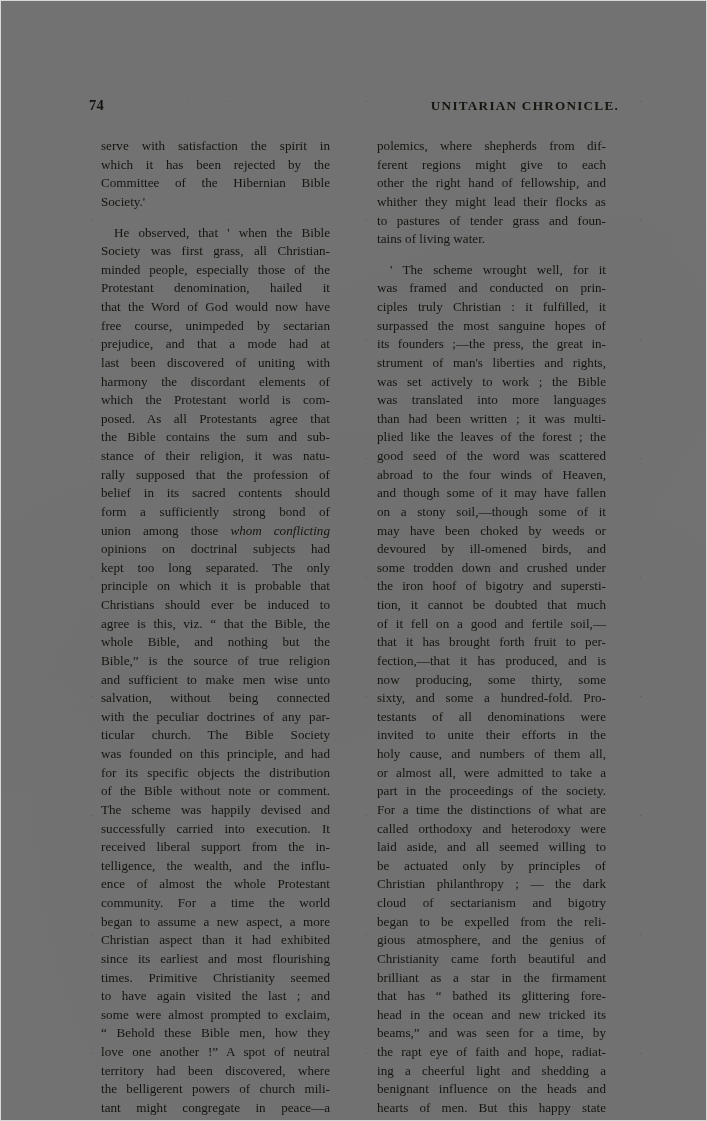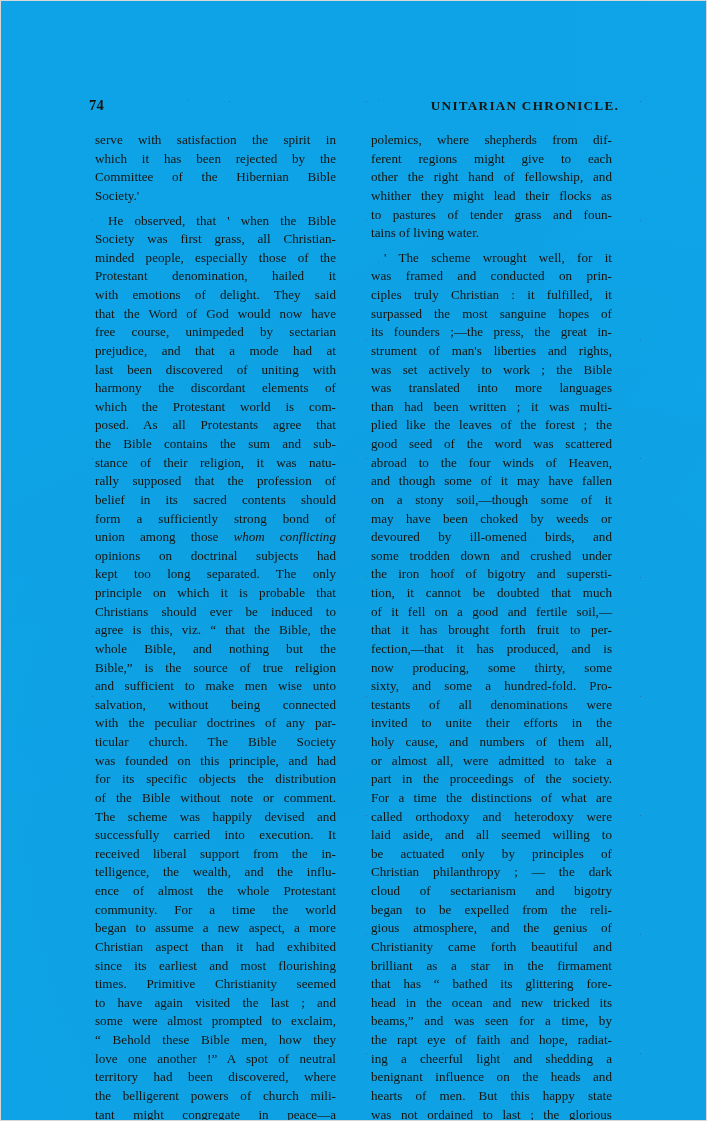--- a/index.html
+++ b/index.html
@@ -8,21 +8,21 @@
     padding: 0;
     background: #ffffff;
   }
   body {
     font-family: "Liberation Serif", "DejaVu Serif", serif;
   }
   .page {
     position: relative;
     width: 707px;
     height: 1121px;
-    background: #0ea5e9;
+    background: #737373;
     box-sizing: border-box;
     border: 1px solid #d8d8d8;
     overflow: hidden;
   }
   
   .page::before {
     content: "";
     position: absolute;
     inset: 0;
     pointer-events: none;
@@ -75,21 +75,21 @@
     left: 88px;
     top: 124px;
     width: 530px;
     display: flex;
     gap: 23px;
   }
   .col {
     width: 253px;
   }
   .col p {
-    margin: 6px;
+    margin: 12px;
     font-size: 13.1px;
     line-height: 18.62px;
     color: #1c1a15;
     text-align: justify;
     font-family: "Liberation Serif", "DejaVu Serif", serif;
     -webkit-font-smoothing: none;
   }
   .col .line {
     display: block;
     white-space: nowrap;
@@ -143,21 +143,20 @@
             <span class="line">serve with satisfaction the spirit in</span>
             <span class="line">which it has been rejected by the</span>
             <span class="line">Committee of the Hibernian Bible</span>
             <span class="line last">Society.'</span>
           </p>
           <p>
             <span class="line indent">He observed, that ' when the Bible</span>
             <span class="line">Society was first grass, all Christian-</span>
             <span class="line">minded people, especially those of the</span>
             <span class="line">Protestant denomination, hailed it</span>
-            <span class="line">with emotions of delight. They said</span>
             <span class="line">that the Word of God would now have</span>
             <span class="line">free course, unimpeded by sectarian</span>
             <span class="line">prejudice, and that a mode had at</span>
             <span class="line">last been discovered of uniting with</span>
             <span class="line">harmony the discordant elements of</span>
             <span class="line">which the Protestant world is com-</span>
             <span class="line">posed. As all Protestants agree that</span>
             <span class="line">the Bible contains the sum and sub-</span>
             <span class="line">stance of their religion, it was natu-</span>
             <span class="line">rally supposed that the profession of</span>

